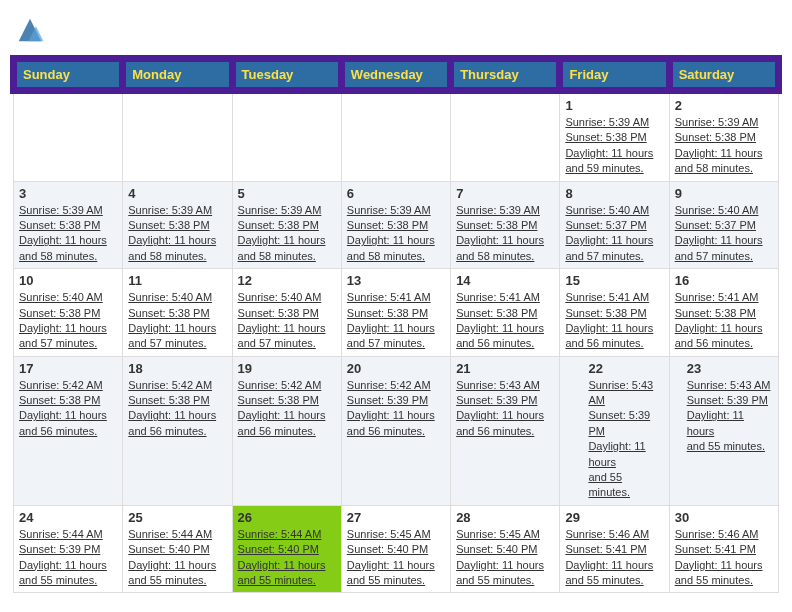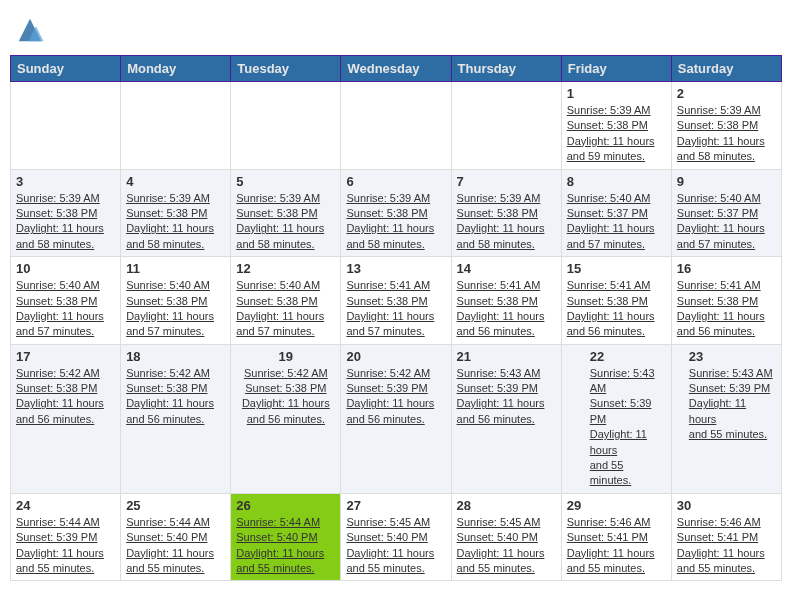--- a/index.html
+++ b/index.html
@@ -55,25 +55,25 @@
       font-size: 15px;
       color: #555;
     }
     .calendar {
       width: 100%;
       border-collapse: collapse;
       border: 1px solid #ccc;
     }
     .calendar th {
       background-color: #2e6da4;
-      color: #e5e5e5;
+      color: #fde047;
       text-align: left;
       padding: 5px 6px;
       font-size: 13px;
-      border: 1px solid #4c1d95;
+      border: 7px solid #4c1d95;
     }
     .calendar td {
       vertical-align: top;
       padding: 4px 5px;
       border: 1px solid #ddd;
       font-size: 10.5px;
       color: #333;
       background: #fff;
       width: calc(100% / 7);
       height: 80px;
@@ -264,21 +264,21 @@
 Daylight: 11 hours
 and 56 minutes.</div>
         </td>
         <td style="background: rgb(240, 244, 248);">
           <span class="day-num">18</span>
           <div class="day-info" style="white-space: pre-line;">Sunrise: 5:42 AM
 Sunset: 5:38 PM
 Daylight: 11 hours
 and 56 minutes.</div>
         </td>
-        <td style="background: rgb(240, 244, 248); text-align: center;">
+        <td style="background: rgb(240, 244, 248);">
           <span class="day-num">19</span>
           <div class="day-info" style="white-space: pre-line;">Sunrise: 5:42 AM
 Sunset: 5:38 PM
 Daylight: 11 hours
 and 56 minutes.</div>
         </td>
         <td style="background: rgb(240, 244, 248);">
           <span class="day-num">20</span>
           <div class="day-info" style="white-space: pre-line;">Sunrise: 5:42 AM
 Sunset: 5:39 PM

